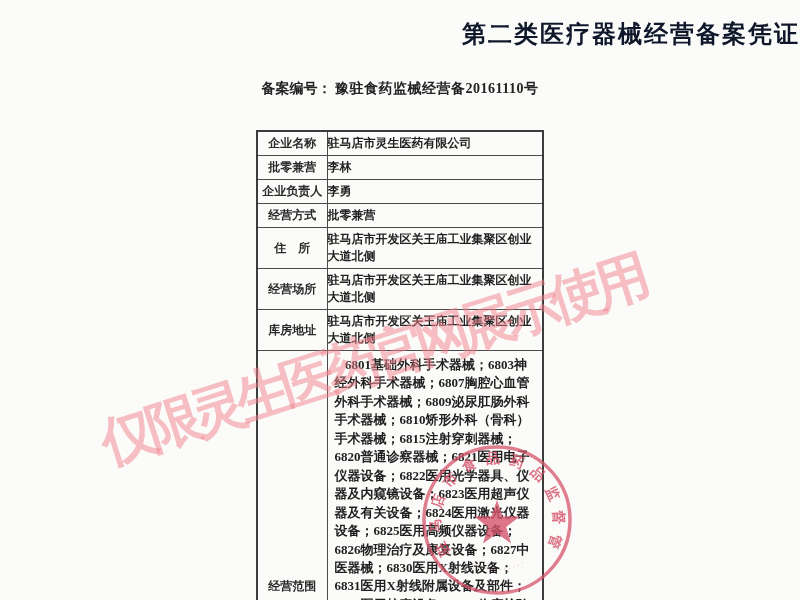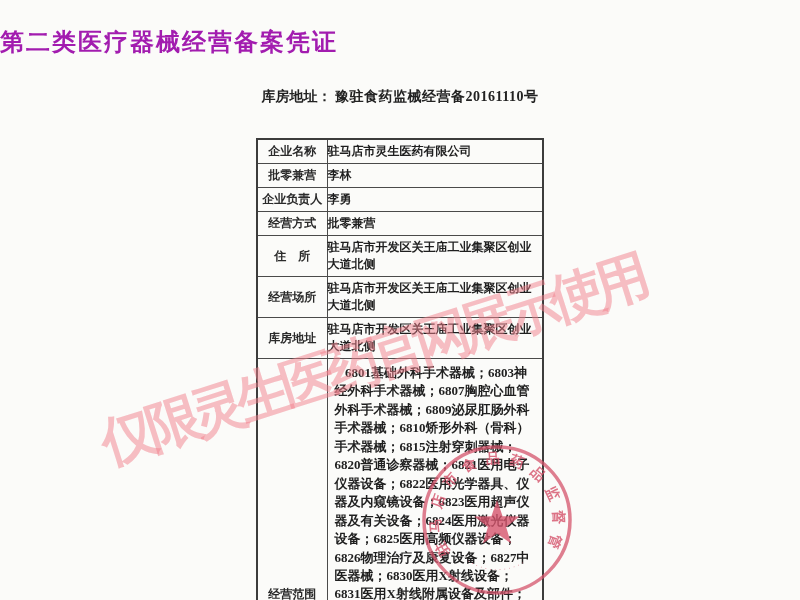--- a/index.html
+++ b/index.html
@@ -11,26 +11,26 @@
     overflow: hidden;
   }
   .page {
     position: relative;
     width: 800px;
     height: 600px;
     background: #fbfbf9;
     overflow: hidden;
   }
   .doc-title {
-    margin-top: 26px;
-    text-align: left;
+    margin-top: 18px;
+    text-align: right;
     font-size: 24px;
     font-weight: bold;
     letter-spacing: 2px;
-    color: #a21caf;
+    color: #0f172a;
   }
   .record-line {
     margin-top: 30px;
     text-align: center;
     font-size: 14px;
     font-weight: bold;
     color: #222;
   }
   .record-line .record-number { letter-spacing: 0.5px; }
   .info-table {
@@ -93,21 +93,21 @@
   }
 </style>
 </head>
 <body>
 
 <div class="page">
 
   <div class="doc-title">第二类医疗器械经营备案凭证</div>
 
   <div class="record-line">
-    <span>库房地址：</span>
+    <span>备案编号：</span>
     <span class="record-number">豫驻食药监械经营备20161110号</span>
   </div>
 
   <table class="info-table">
     <tbody>
       <tr class="r-small">
         <td class="lbl">企业名称</td>
         <td class="val">驻马店市灵生医药有限公司</td>
       </tr>
       <tr class="r-small">

